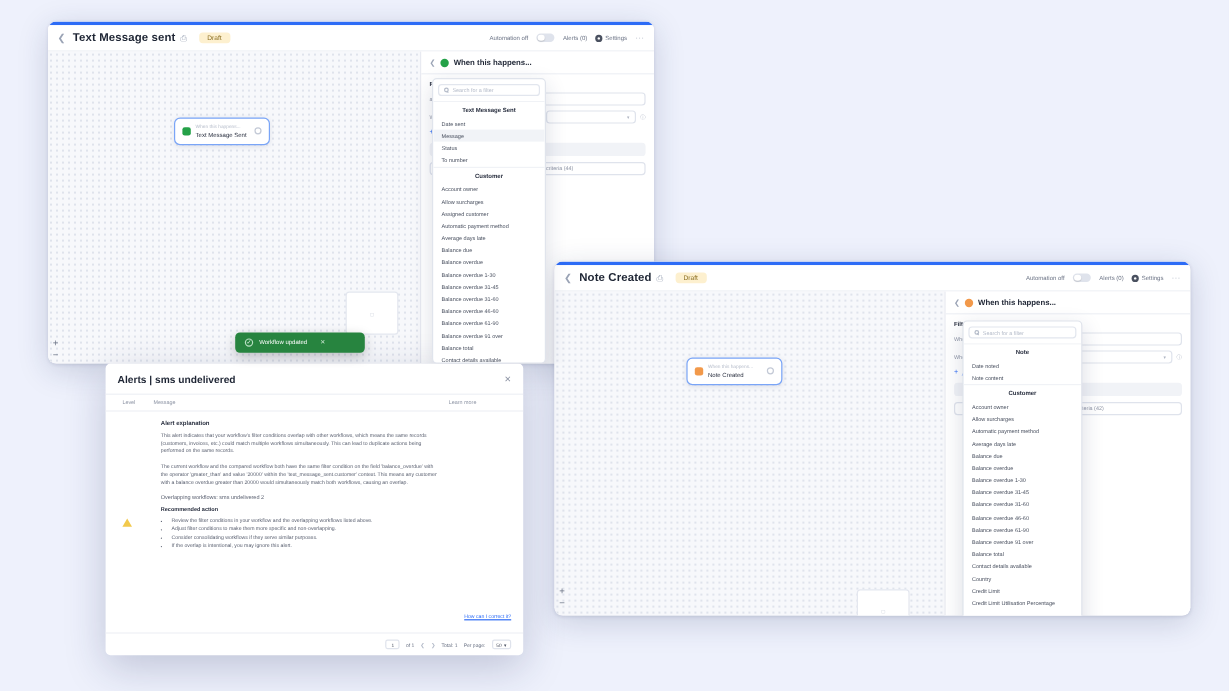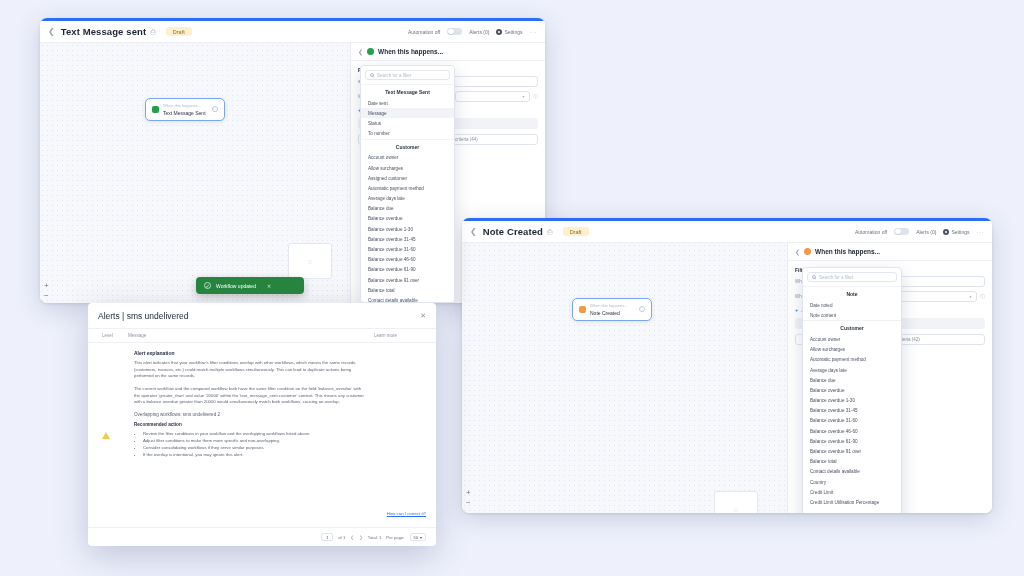--- a/index.html
+++ b/index.html
@@ -145,21 +145,21 @@
 
   
   .dialog {
     position: absolute; background: #fff; border-radius: 4px;
     box-shadow: 0 10px 34px rgba(30,42,90,.22);
     overflow: hidden; display: flex; flex-direction: column;
   }
   .dlg-head {
     display: flex; align-items: center; padding: 8px 10px 7px;
   }
-  .dlg-title { font-size: 8.5px; font-weight: normal; color: #1d2433; }
+  .dlg-title { font-size: 8.5px; font-weight: bold; color: #1d2433; }
   .dlg-close { margin-left: auto; font-size: 7px; color: #8d94a4; }
   .dlg-cols {
     display: flex; font-size: 4.5px; color: #8d94a4;
     padding: 4px 10px 4px 14px; border-top: 1px solid #eef0f5; border-bottom: 1px solid #eef0f5;
   }
   .col-level { width: 26px; }
   .col-msg { flex: 1; }
   .col-learn { width: 52px; }
   .dlg-body { display: flex; padding: 7px 10px 7px 14px; gap: 6px; flex: 1; }
   .warn-ico { width: 26px; display: flex; align-items: center; }

